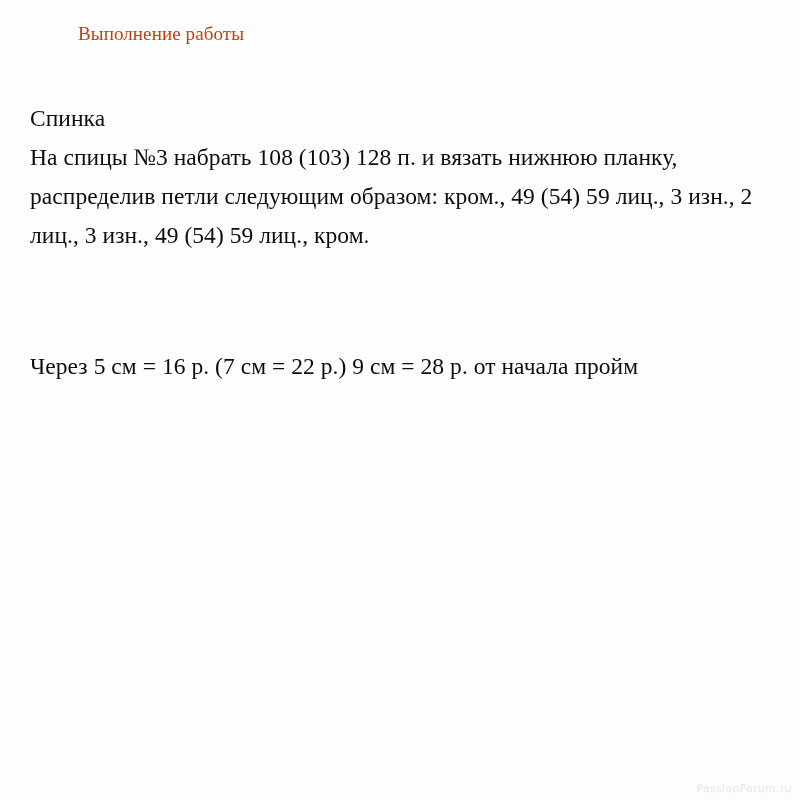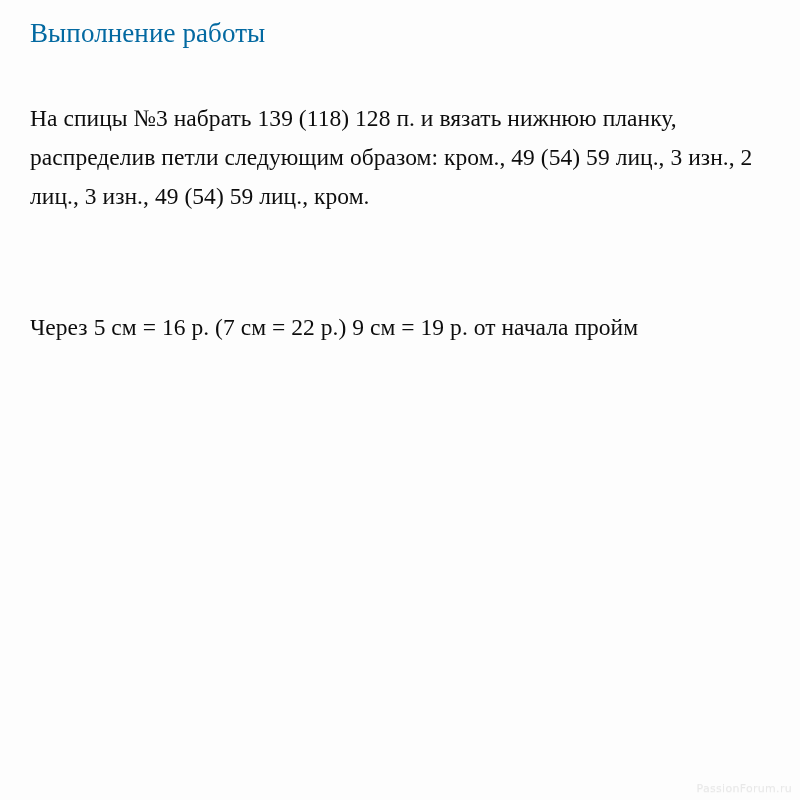--- a/index.html
+++ b/index.html
@@ -23,25 +23,26 @@
     height: 800px;
     background: #fdfdfd;
   }
   #doc {
     position: absolute;
     left: 30px;
     top: 14px;
     width: 748px;
   }
   .heading {
-    font-size: 27px;
+    font-size: 19px;
     line-height: 39px;
     letter-spacing: 0.1px;
     white-space: nowrap;
-    color: #0369a1;
+    color: #c2410c;
+    margin-left: 48px;
   }
   .para {
     font-size: 23.5px;
     line-height: 39px;
     letter-spacing: 0.05px;
     color: #0d0d0d;
     text-align: left;
     margin: 0;
   }
   .spacer {
@@ -68,33 +69,34 @@
 
 <div id="page">
 
   <div id="doc">
 
     <div class="heading">Выполнение работы</div>
 
     <div class="spacer"></div>
     <div class="spacer"></div>
 
+    <div class="para nowrapline">Спинка</div>
 
-    <p class="para">На спицы №3 набрать 139 (118) 128 п. и вязать нижнюю планку, распределив петли следующим образом: кром., 49 (54) 59 лиц., 3 изн., 2 лиц., 3 изн., 49 (54) 59 лиц., кром.</p>
+    <p class="para">На спицы №3 набрать 108 (103) 128 п. и вязать нижнюю планку, распределив петли следующим образом: кром., 49 (54) 59 лиц., 3 изн., 2 лиц., 3 изн., 49 (54) 59 лиц., кром.</p>
 
     <div class="spacer"></div>
 
 
     <div class="spacer"></div>
 
 
     <div class="spacer"></div>
 
 
     <div class="spacer"></div>
 
-    <p class="para">Через 5 см = 16 р. (7 см = 22 р.) 9 см = 19 р. от начала пройм</p>
+    <p class="para">Через 5 см = 16 р. (7 см = 22 р.) 9 см = 28 р. от начала пройм</p>
 
   </div>
 
   <div class="watermark">PassionForum.ru</div>
 
 </div>
 
 </body></html>

